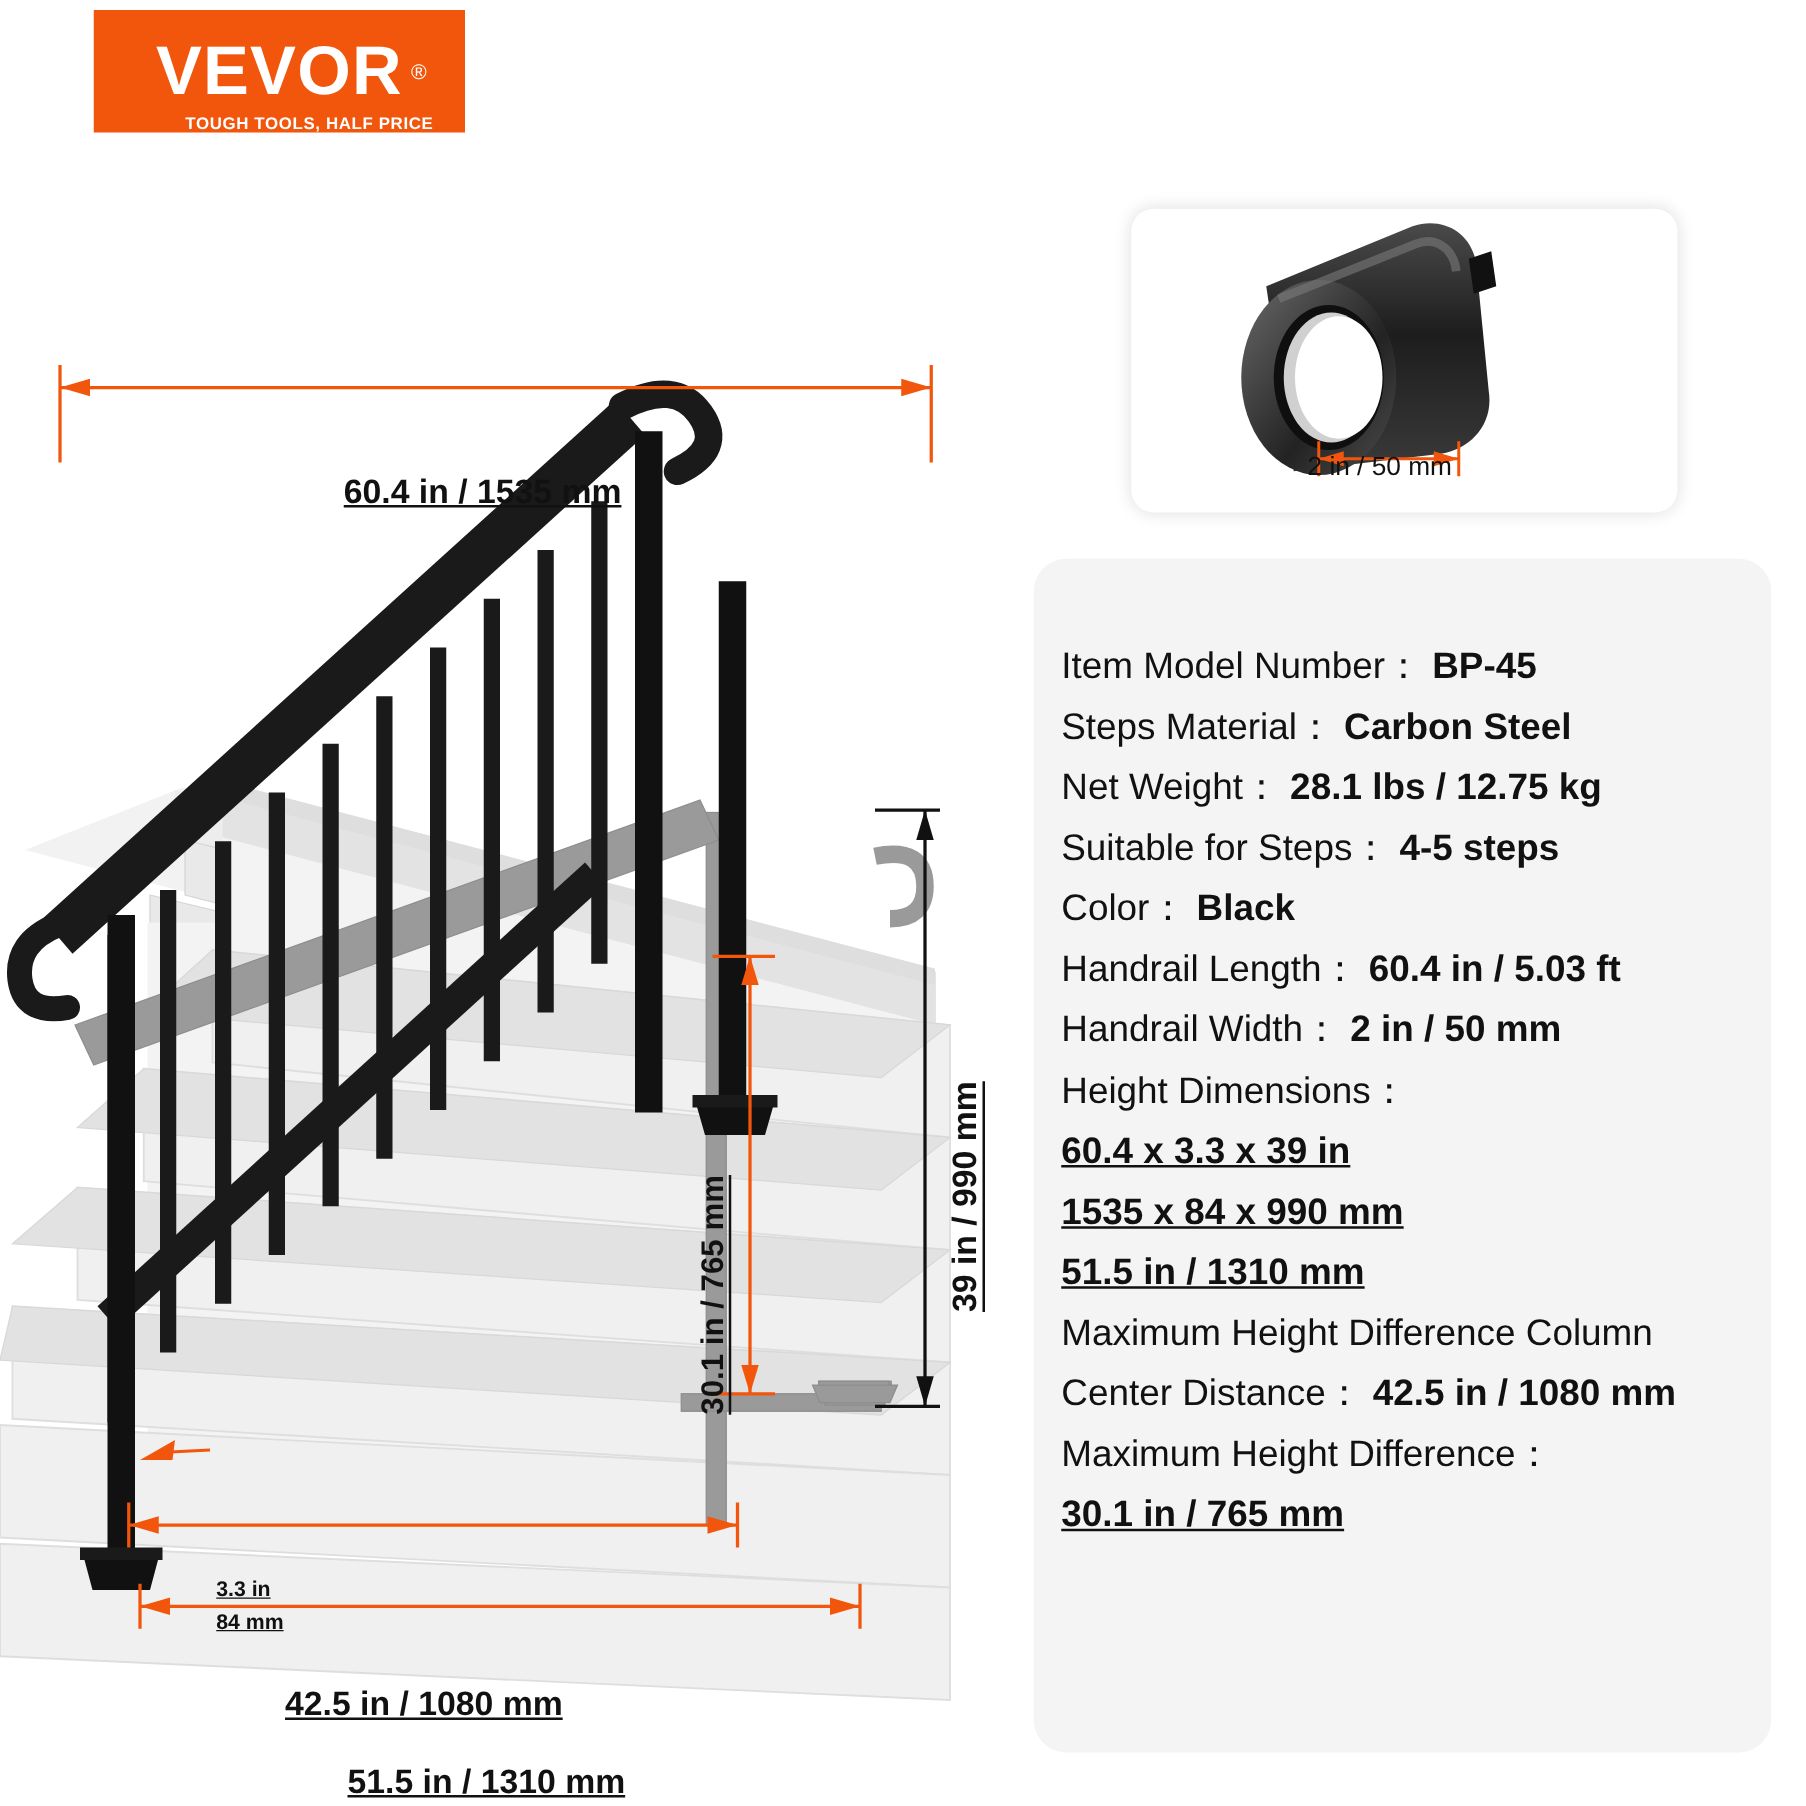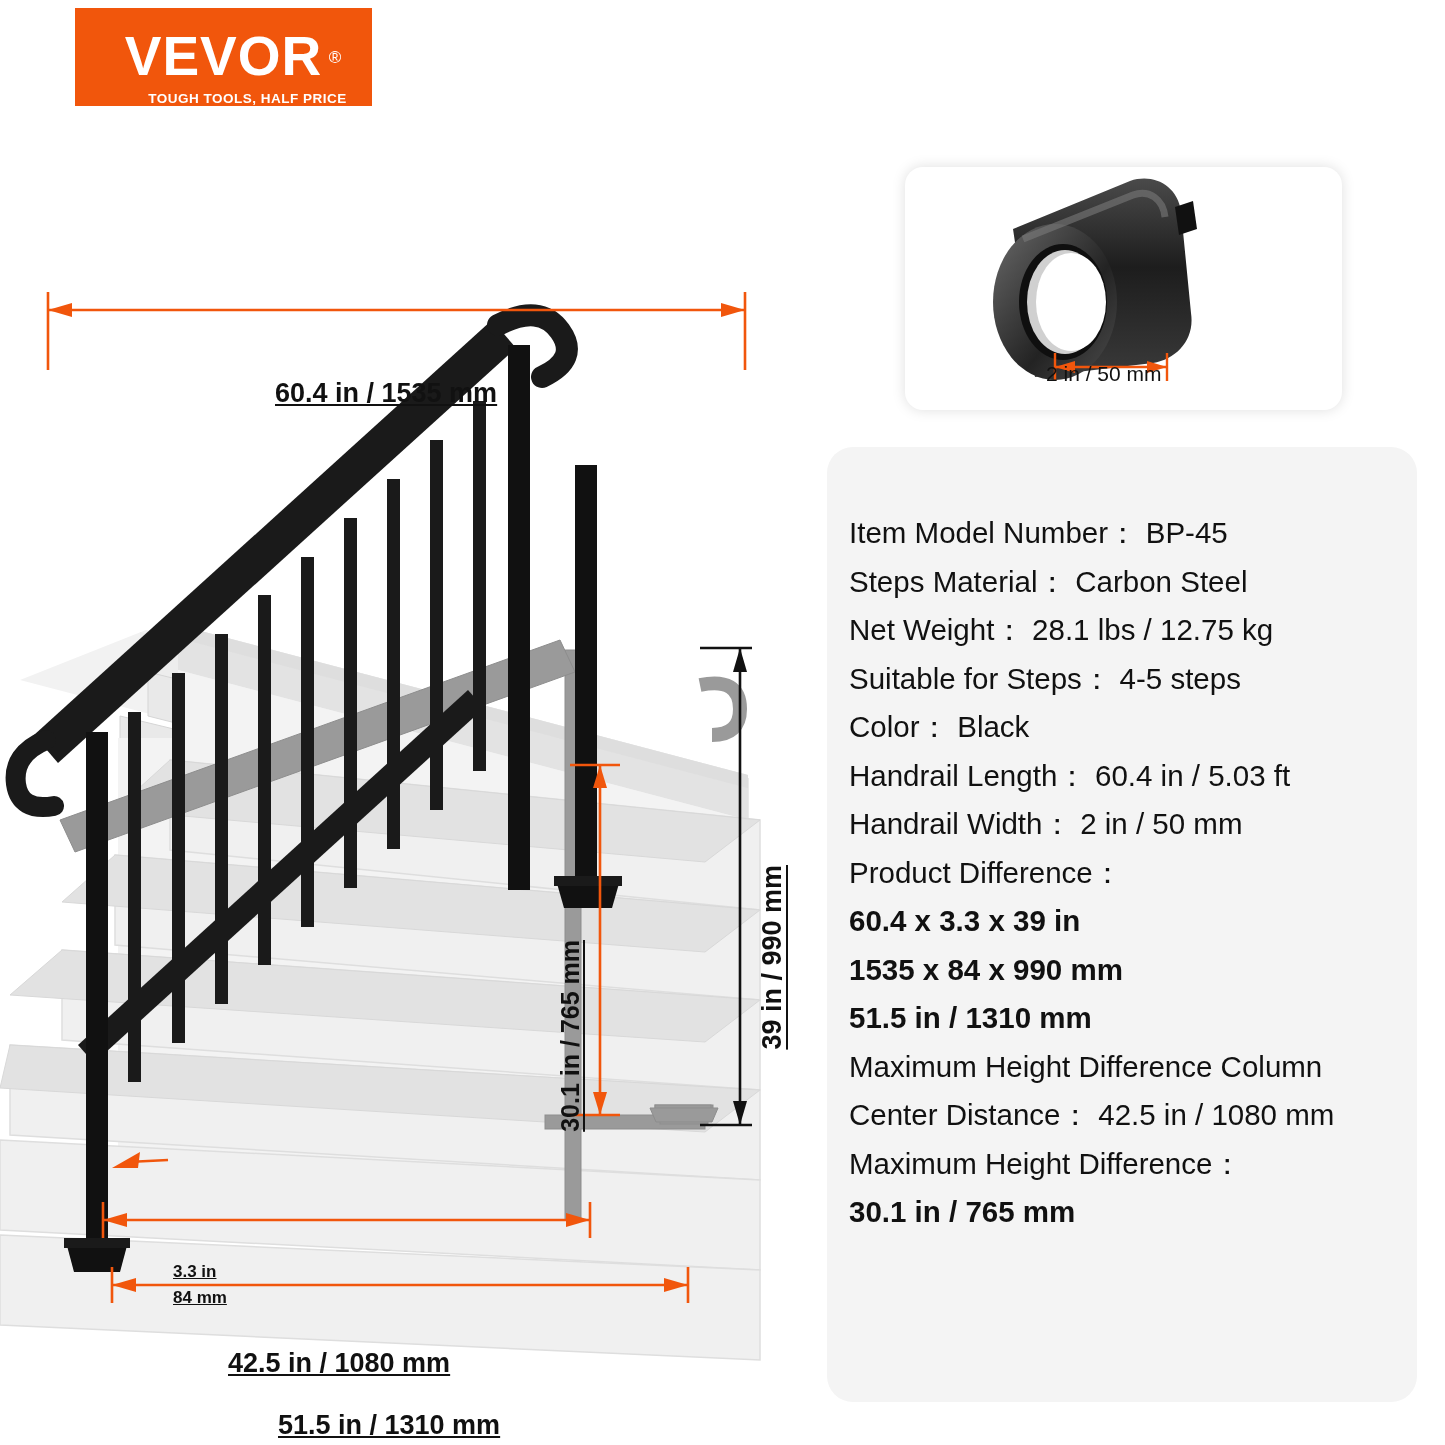--- a/index.html
+++ b/index.html
@@ -67,22 +67,22 @@
   #spec-panel{
     position:absolute;left:827px;top:447px;width:590px;height:955px;
     background:#f4f4f4;border-radius:26px;
     padding:62px 0 0 0;box-sizing:border-box;
   }
   .spec-row{
     font-size:29.5px;line-height:48.5px;color:#111;padding-left:22px;
     white-space:nowrap;
   }
   .spec-row .k{font-weight:normal;}
-  .spec-row .v{font-weight:normal;margin-top:12px;}
-  .spec-cont{font-size:29.5px;line-height:48.5px;font-weight:bold;padding-left:22px;white-space:nowrap;}
+  .spec-row .v{font-weight:bold;margin-top:12px;}
+  .spec-cont{font-size:29.5px;line-height:48.5px;font-weight:bold;padding-left:22px;white-space:nowrap;text-decoration:underline;}
 </style>
 </head>
 <body>
 
 <div id="logo">
   <div class="wordmark">
     <span>VEVOR</span>
     <span class="reg">®</span>
   </div>
   <div class="tagline">TOUGH TOOLS, HALF PRICE</div>
@@ -291,21 +291,21 @@
 
   <div class="spec-row">
     <span class="k">Handrail Length</span><span class="k">：</span>&nbsp;<span class="v">60.4 in / 5.03 ft</span>
   </div>
 
   <div class="spec-row">
     <span class="k">Handrail Width</span><span class="k">：</span>&nbsp;<span class="v">2 in / 50 mm</span>
   </div>
 
   <div class="spec-row">
-    <span class="k">Product Difference</span><span class="k">：</span>
+    <span class="k">Height Dimensions</span><span class="k">：</span>
   </div>
 
   <div class="spec-cont">60.4 x 3.3 x 39 in</div>
   <div class="spec-cont">1535 x 84 x 990 mm</div>
 
   <div class="spec-cont">51.5 in / 1310 mm</div>
 
   <div class="spec-row">
     <span class="k">Maximum Height Difference Column</span>
   </div>

